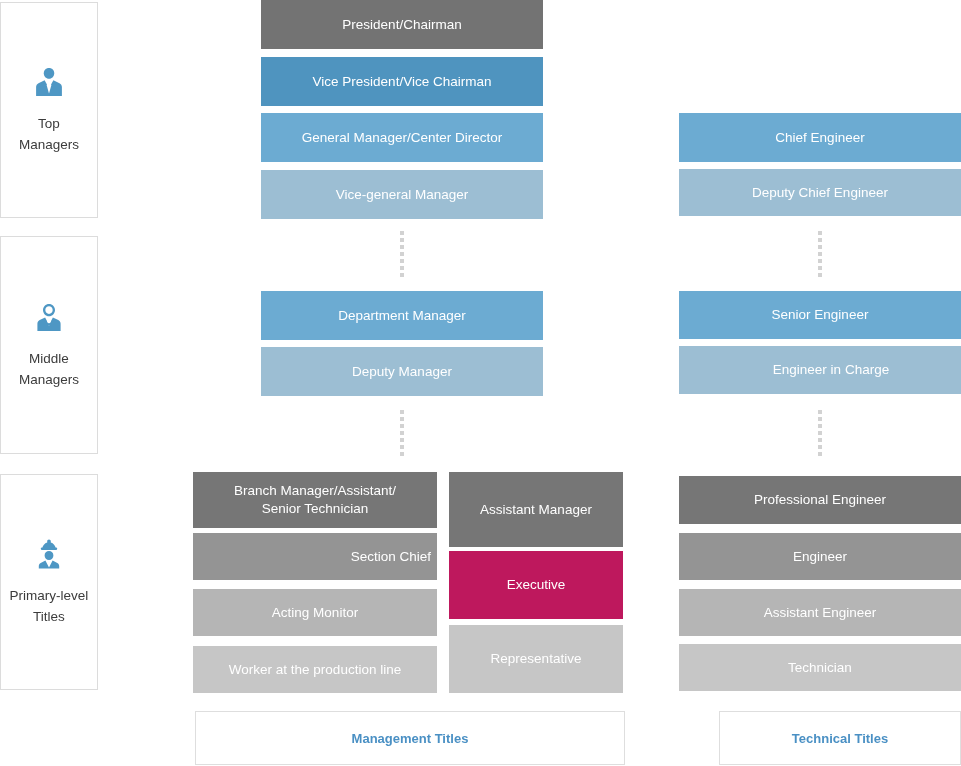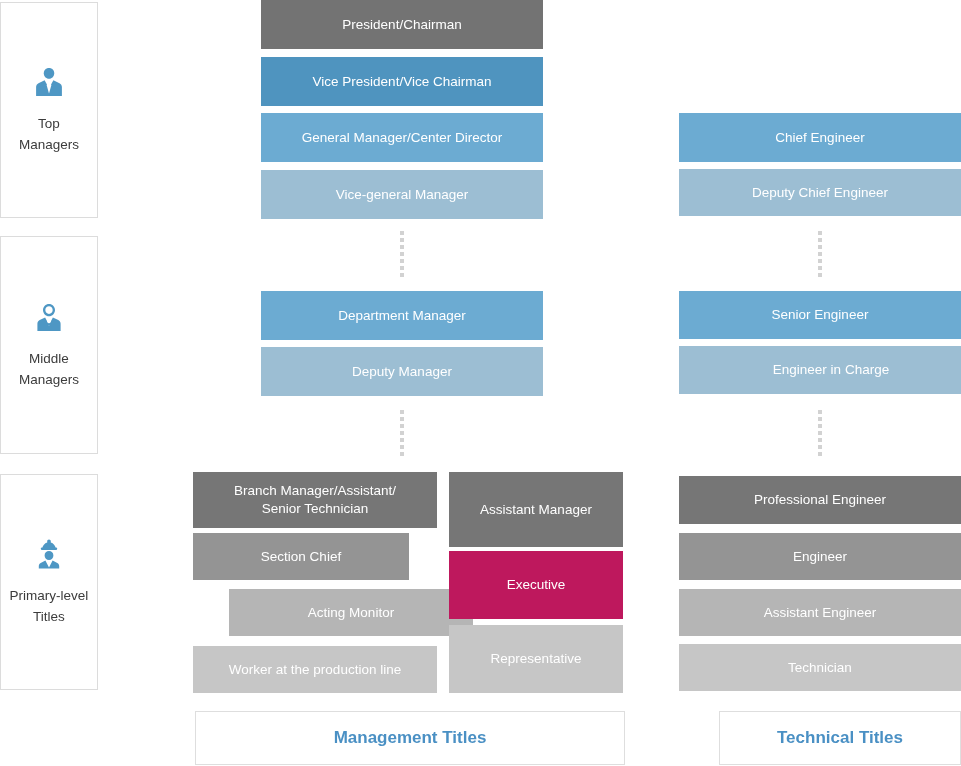--- a/index.html
+++ b/index.html
@@ -80,21 +80,21 @@
   
   .legend-box {
     position: absolute;
     box-sizing: border-box;
     border: 1px solid #dedede;
     background: #ffffff;
     display: flex;
     align-items: center;
     justify-content: center;
     color: #4a90c4;
-    font-size: 17px;
+    font-size: 13px;
     font-weight: bold;
   }
   #legend-management { left: 195px; top: 711px; width: 430px; height: 54px; }
   #legend-technical  { left: 719px; top: 711px; width: 242px; height: 54px; }
 </style>
 </head>
 <body>
 
 <div class="sidebar-card" id="card-top">
   <span class="sidebar-icon">
@@ -171,24 +171,24 @@
     <span></span>
     <span></span>
     <span></span>
     <span></span>
 </div>
 
 <div class="box" style="left:193px; top:472px; width:244px; height:56px; background:#767676;">
   <span>Branch Manager/Assistant/
 Senior Technician</span>
 </div>
-<div class="box" style="left:193px; top:533px; width:216px; height:47px; background:#949494;">
+<div class="box" style="left:193px; top:533px; width:244px; height:47px; background:#949494;justify-content:flex-end;">
   <span>Section Chief</span>
 </div>
-<div class="box" style="left:193px; top:589px; width:244px; height:47px; background:#b5b5b5;margin-left:36px;">
+<div class="box" style="left:193px; top:589px; width:244px; height:47px; background:#b5b5b5;">
   <span>Acting Monitor</span>
 </div>
 <div class="box" style="left:193px; top:646px; width:244px; height:47px; background:#c6c6c6;">
   <span>Worker at the production line</span>
 </div>
 
 <div class="box" style="left:449px; top:472px; width:174px; height:75px; background:#767676;">
   <span>Assistant Manager</span>
 </div>
 <div class="box" style="left:449px; top:551px; width:174px; height:68px; background:#be185d;">

